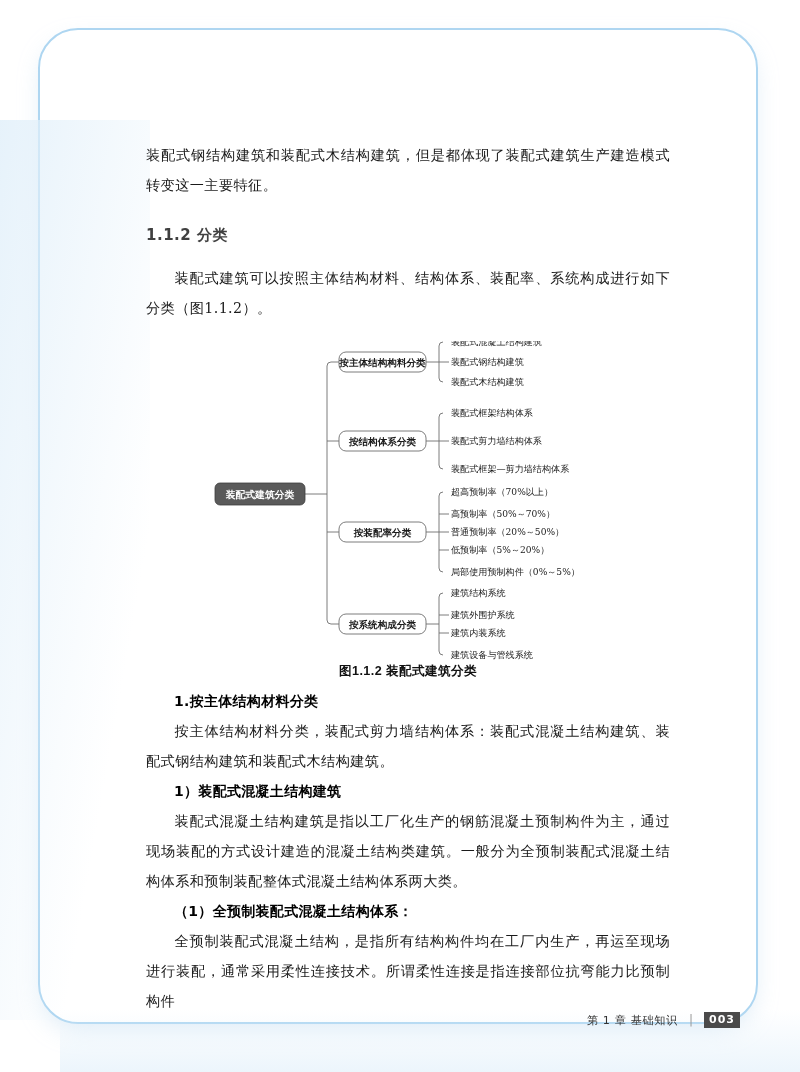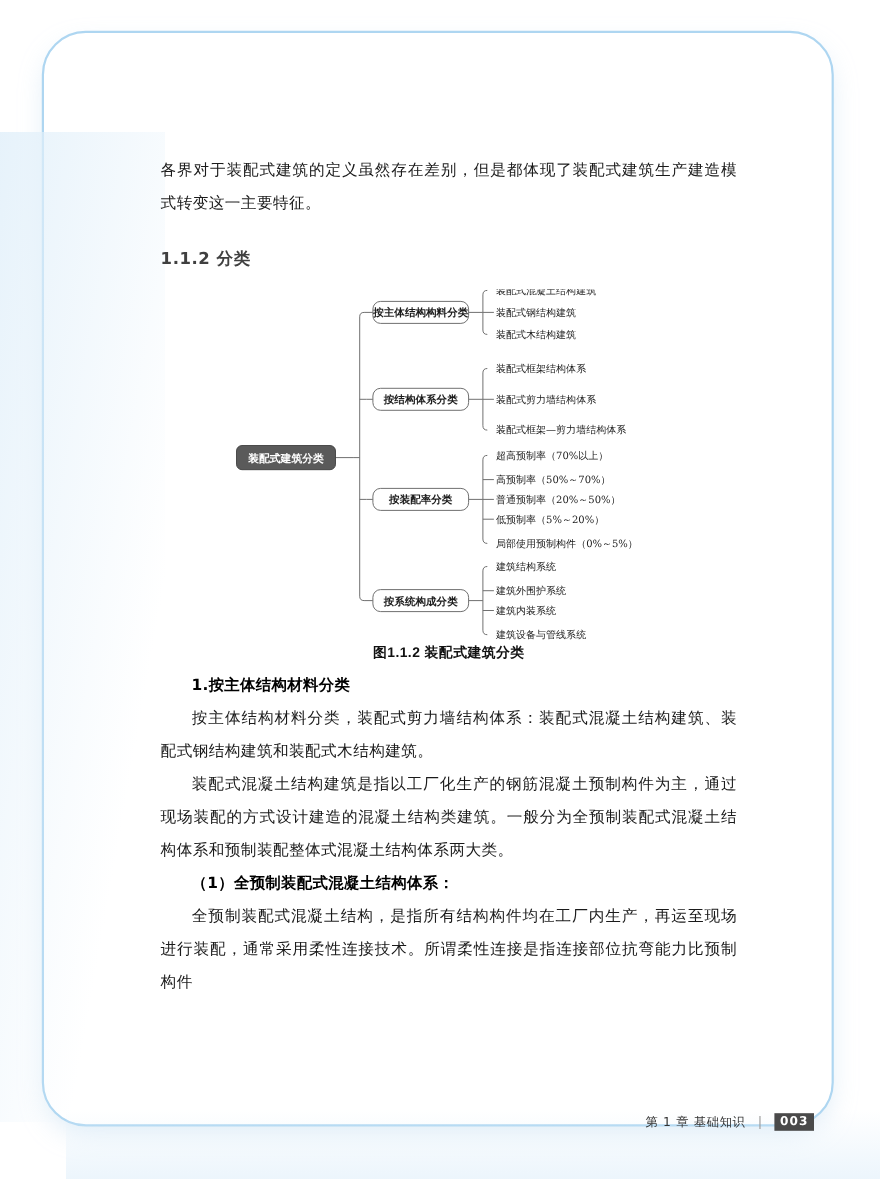--- a/index.html
+++ b/index.html
@@ -123,24 +123,25 @@
 </style>
 </head>
 <body>
 
 <div id="page-frame"></div>
 <div id="page-sheen"></div>
 <div id="page-sheen-b"></div>
 
 <div id="content">
 
-  <p class="para">各界对于装配式建筑的定义虽然存在差别，但是都体现了装配式建筑生产建造模式转变这一主要特征。</p>
+  <p class="para">装配式钢结构建筑和装配式木结构建筑，但是都体现了装配式建筑生产建造模式转变这一主要特征。</p>
 
   <h2 class="sec-head">1.1.2  分类</h2>
 
+  <p class="para indent">装配式建筑可以按照主体结构材料、结构体系、装配率、系统构成进行如下分类（图1.1.2）。</p>
 
   <div id="figure-block">
     <svg id="figure-canvas" width="430" height="320" viewBox="0 0 430 320" xmlns="http://www.w3.org/2000/svg">
 
       <g fill="none" stroke="#6e6e6e" stroke-width="0.9">
 
         <path d="M112 153 H128"></path>
 
         <path d="M128 153 H134"></path>
         <path d="M134 25 Q134 21 138 21"></path>
@@ -222,20 +223,21 @@
       <text class="leaf-text" x="258" y="295">建筑内装系统</text>
       <text class="leaf-text" x="258" y="317">建筑设备与管线系统</text>
     </svg>
 
     <p class="fig-caption">图1.1.2   装配式建筑分类</p>
   </div>
 
   <h3 class="sub-head">1.按主体结构材料分类</h3>
   <p class="para indent">按主体结构材料分类，装配式剪力墙结构体系：装配式混凝土结构建筑、装配式钢结构建筑和装配式木结构建筑。</p>
 
+  <h3 class="sub-head">1）装配式混凝土结构建筑</h3>
   <p class="para indent">装配式混凝土结构建筑是指以工厂化生产的钢筋混凝土预制构件为主，通过现场装配的方式设计建造的混凝土结构类建筑。一般分为全预制装配式混凝土结构体系和预制装配整体式混凝土结构体系两大类。</p>
 
   <h3 class="sub-head">（1）全预制装配式混凝土结构体系：</h3>
   <p class="para indent">全预制装配式混凝土结构，是指所有结构构件均在工厂内生产，再运至现场进行装配，通常采用柔性连接技术。所谓柔性连接是指连接部位抗弯能力比预制构件</p>
 
 </div>
 
 <div id="footer">
   <span class="chap">第 1 章   基础知识</span>
   <span class="sep">|</span>

